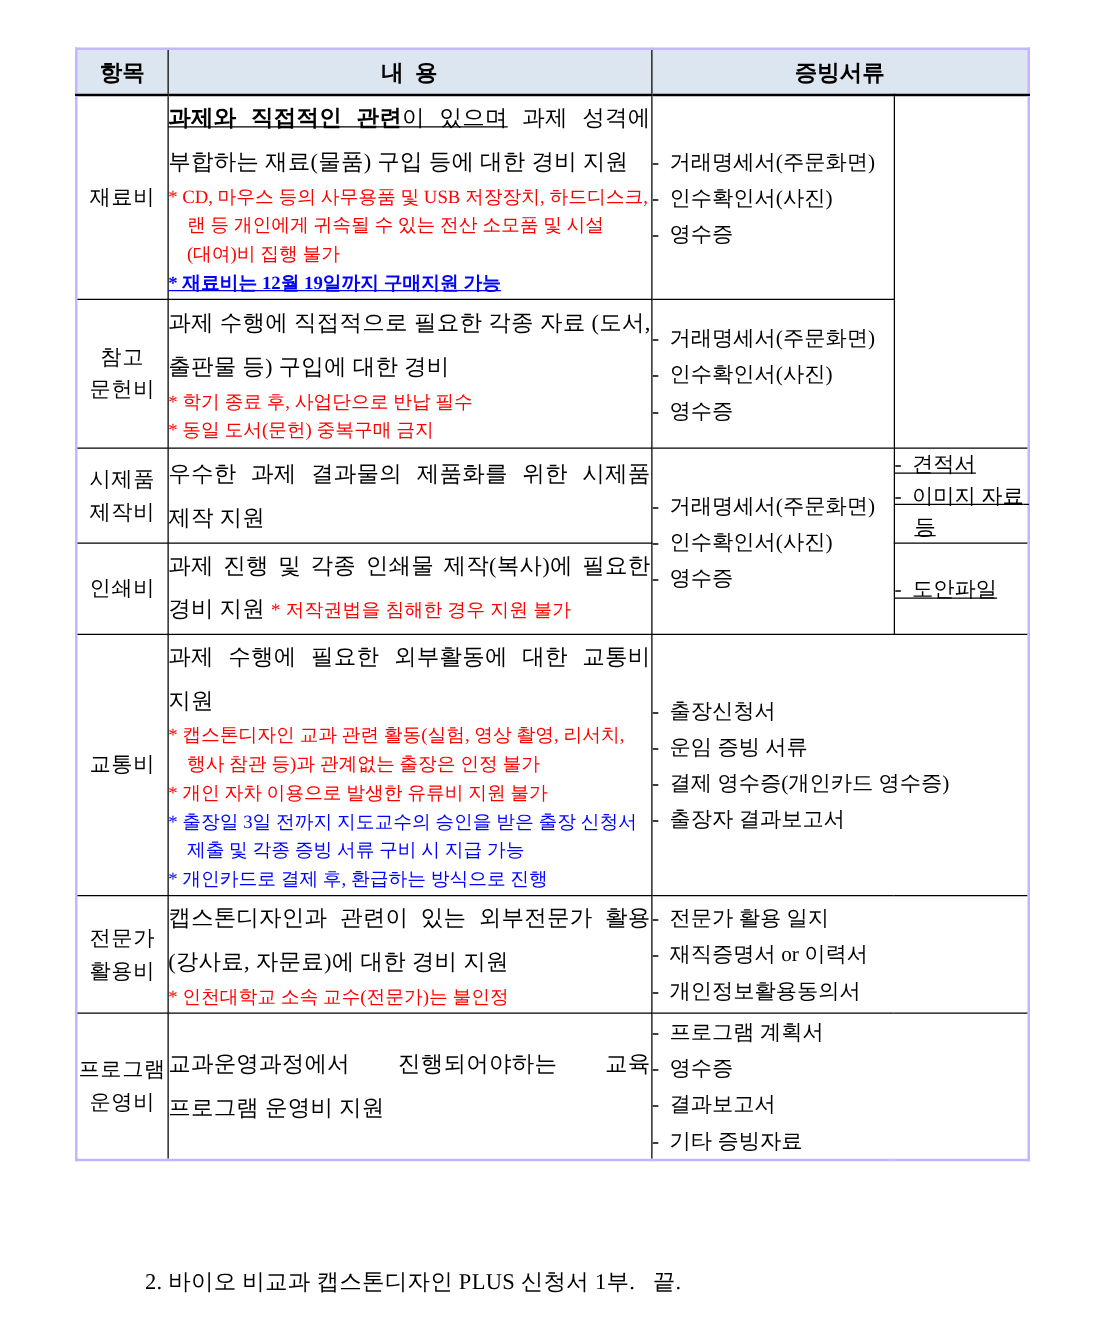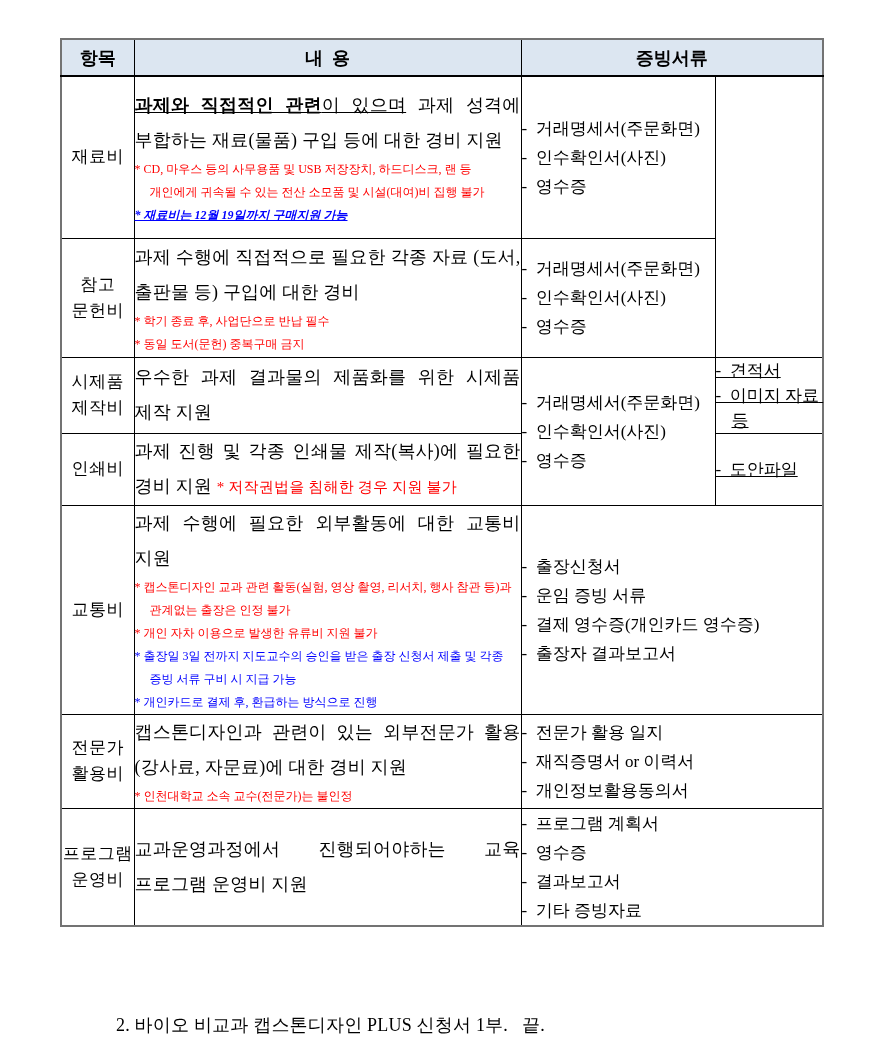--- a/index.html
+++ b/index.html
@@ -11,21 +11,21 @@
   .page { position:absolute; inset:0; background:#fff; }
 
   .doc-title {
     position:absolute; left:63px; top:9px;
     font-size:17px; font-weight:bold; letter-spacing:1px; white-space:pre;
   }
 
   table.support {
     position:absolute; left:60px; top:38px; width:762px;
     border-collapse:collapse; table-layout:fixed;
-    border:2px solid #737373;
+    border:2px solid #c4b5fd;
   }
   table.support col.c-item { width:73px; }
   table.support col.c-content { width:387px; }
   table.support col.c-ev-a { width:194px; }
   table.support col.c-ev-b { width:108px; }
 
   table.support th, table.support td {
     border:1px solid #000; padding:0; vertical-align:middle;
   }
   table.support thead th {
@@ -44,30 +44,30 @@
   td.item-cell {
     text-align:center; font-size:17px; letter-spacing:0.5px;
     white-space:pre-line; line-height:26px;
   }
   td.content-cell { padding:2px 6px 2px 8px;margin-left:40px; }
   .p-main {
     font-size:18px; line-height:35px; text-align:justify;
     word-break:keep-all; letter-spacing:0.2px;
   }
   .p-note {
-    font-size:12px; line-height:23px; text-align:left;
+    font-size:15px; line-height:23px; text-align:left;
     word-break:keep-all; text-indent:-15px; padding-left:15px;
   }
   .s-n  { }
   .s-bu { font-weight:bold; text-decoration:underline; }
   .s-u  { text-decoration:underline; }
   .s-red { color:var(--red,#ff0000); }
   .s-red-sm { color:var(--red,#ff0000); font-size:15px; }
   .s-blue { color:var(--blue,#0000ff); }
-  .s-blue-bu { color:var(--blue,#0000ff); font-weight:bold; text-decoration:underline;font-style:italic; }
+  .s-blue-bu { color:var(--blue,#0000ff); font-weight:bold; text-decoration:underline; }
 
   td.evidence-cell { padding:3px 4px 3px 10px; font-size:17px; }
   .ev-line {
     line-height:29px; white-space:pre-wrap; word-break:keep-all;
     text-indent:-16px; padding-left:16px;
   }
   td.ev-b-cell .ev-line { line-height:25px;text-decoration:underline; }
 
   .footer-line { position:absolute; font-size:18px; white-space:pre; letter-spacing:0.2px; }
   .contact-line { left:63px; top:915px; }

